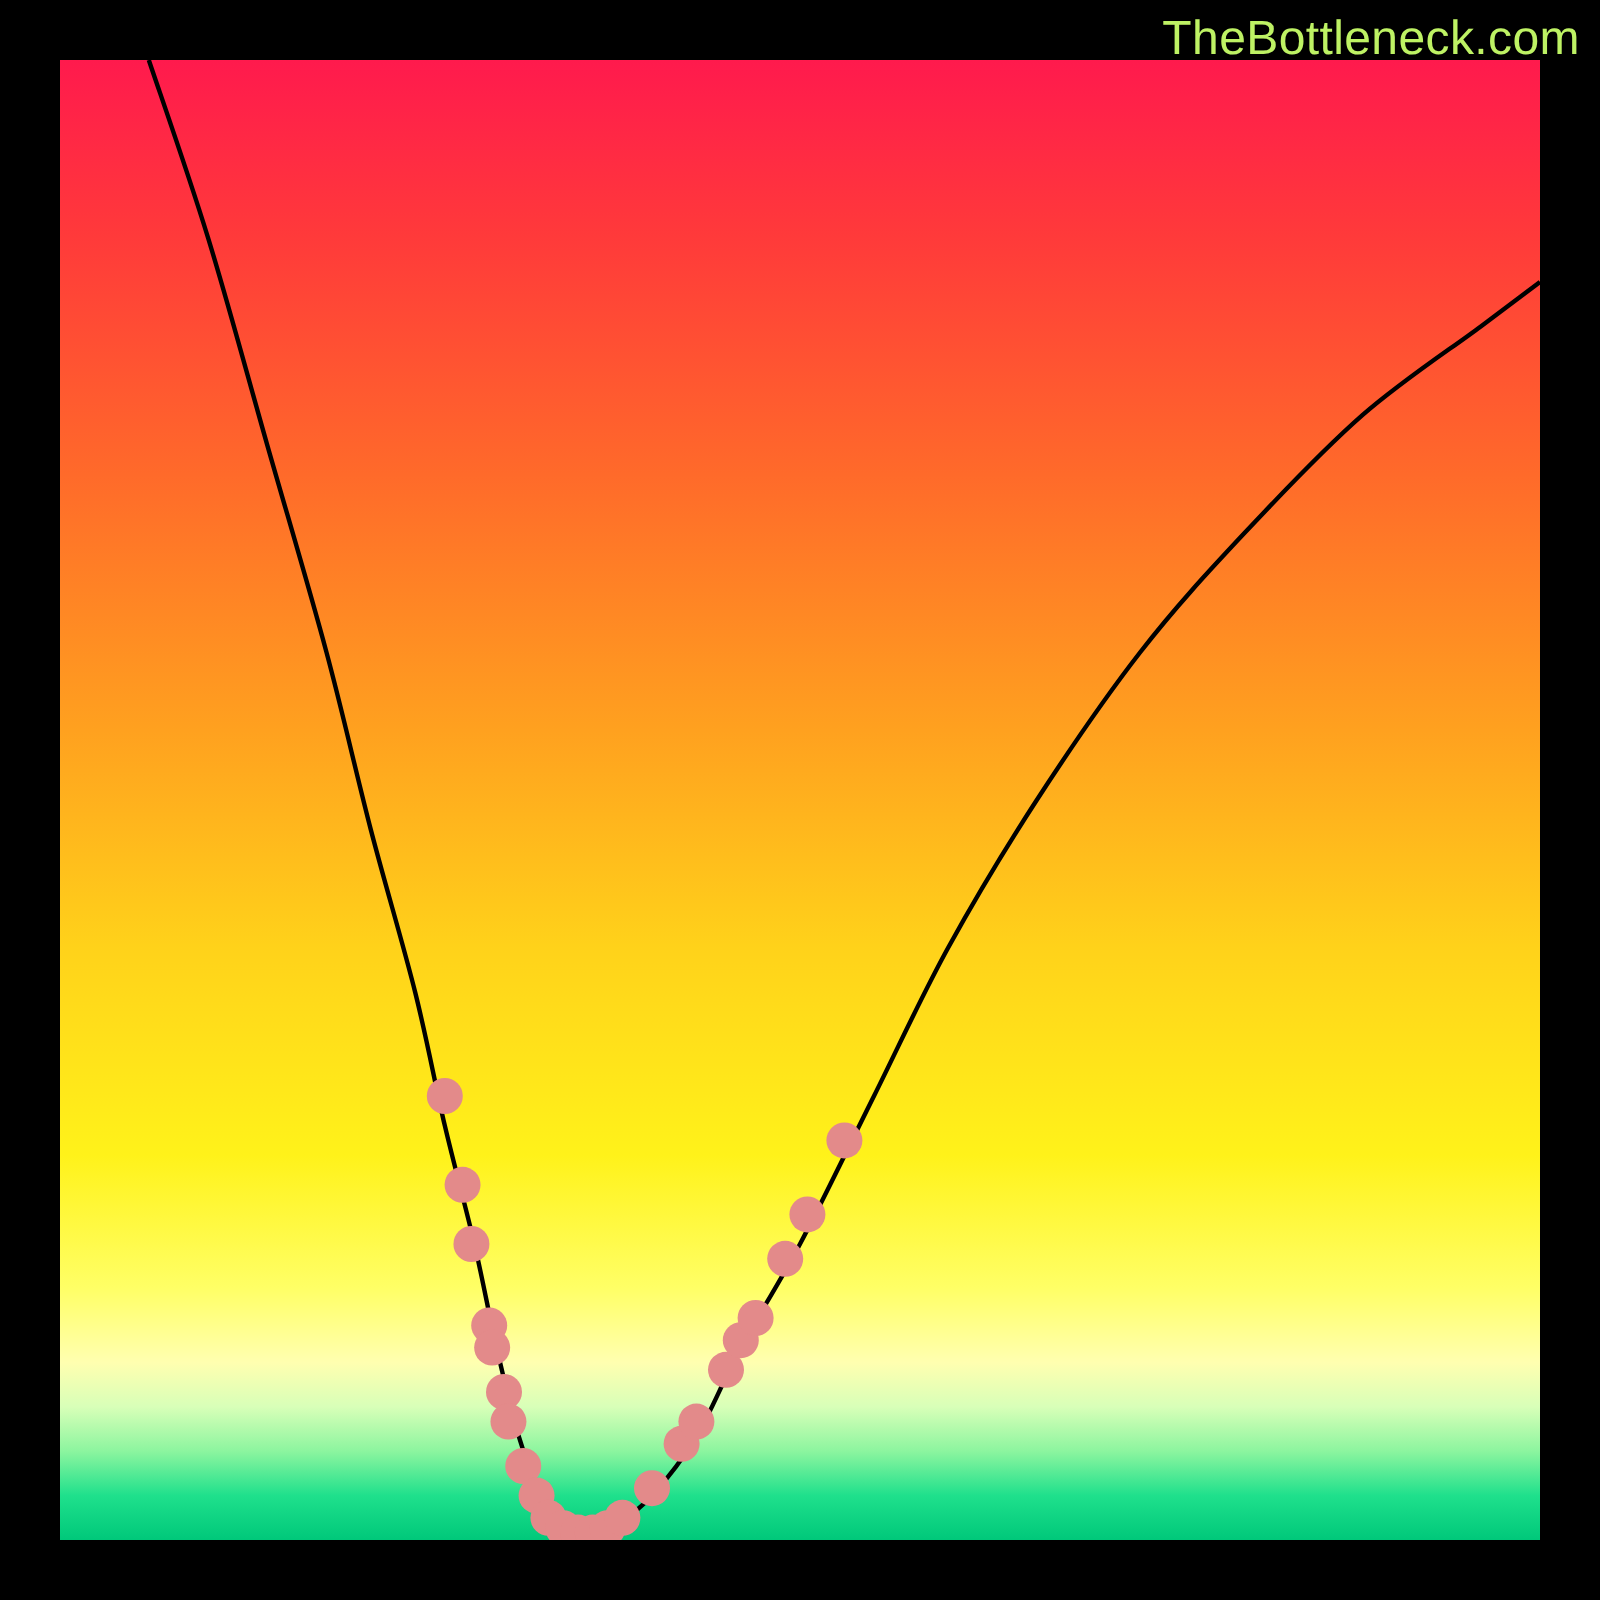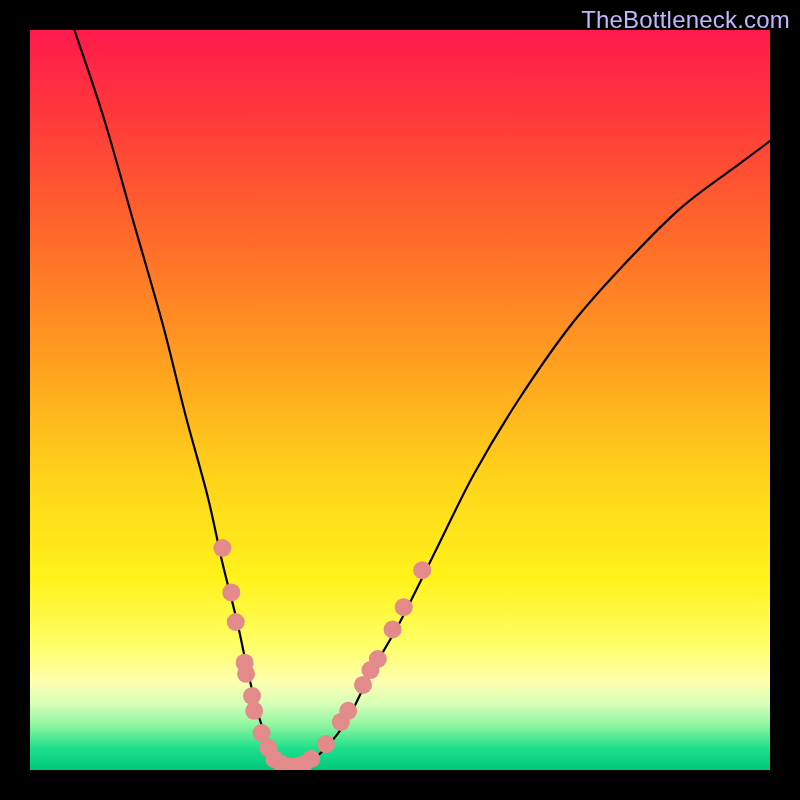--- a/index.html
+++ b/index.html
@@ -43,21 +43,21 @@
       #d8ffb8 91%,
       #8cf59f 94%,
       #1fe08c 97%,
       #00c87a 100%
     );
   }
   .watermark {
     position: absolute;
     top: 6px;
     right: 10px;
-    color: #c4b5fd;
+    color: #bef264;
     font-size: 24px;
     font-weight: 500;
     letter-spacing: 0.2px;
     user-select: none;
   }
   svg.curve {
     position: absolute;
     inset: 0;
   }
   .dot {

